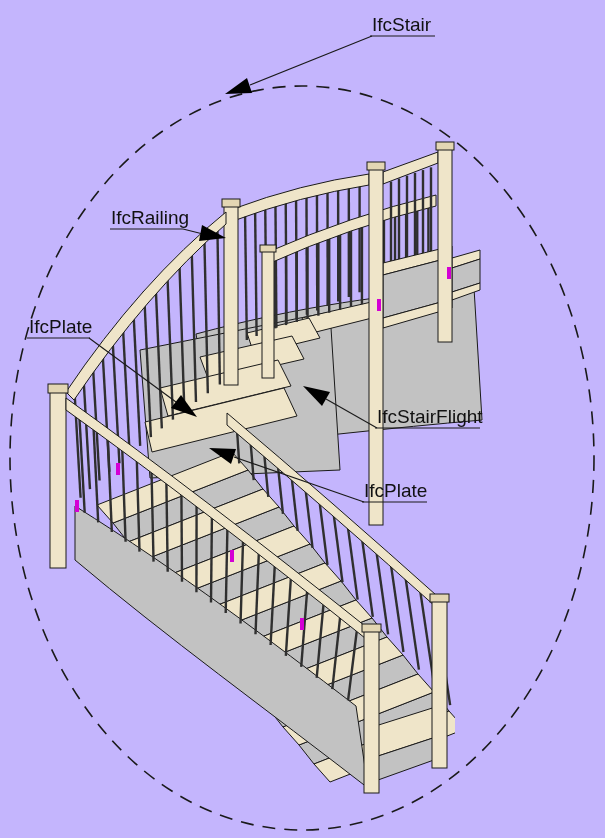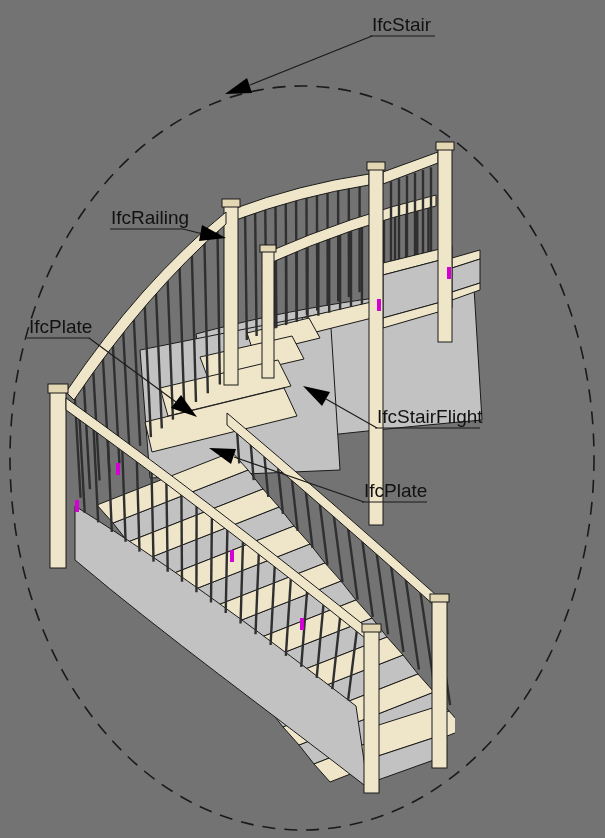--- a/index.html
+++ b/index.html
@@ -1,16 +1,16 @@
 <!DOCTYPE html>
 <html><head>
 <meta charset="utf-8">
 <style>
   html,body{margin:0;padding:0;background:#fff;}
-  .figure{position:relative;width:605px;height:838px;background:#737373;overflow:hidden;
+  .figure{position:relative;width:605px;height:838px;background:#c4b5fd;overflow:hidden;
           font-family:"Liberation Sans",sans-serif;}
   svg{display:block;}
   .lbl{font:19px "Liberation Sans",sans-serif;}
   .thin{stroke:#1a1a1a;stroke-width:1.1;fill:none;}
 </style>
 </head>
 <body>
 
 <div class="figure">
 <svg width="605" height="838" viewBox="0 0 605 838" xmlns="http://www.w3.org/2000/svg">

